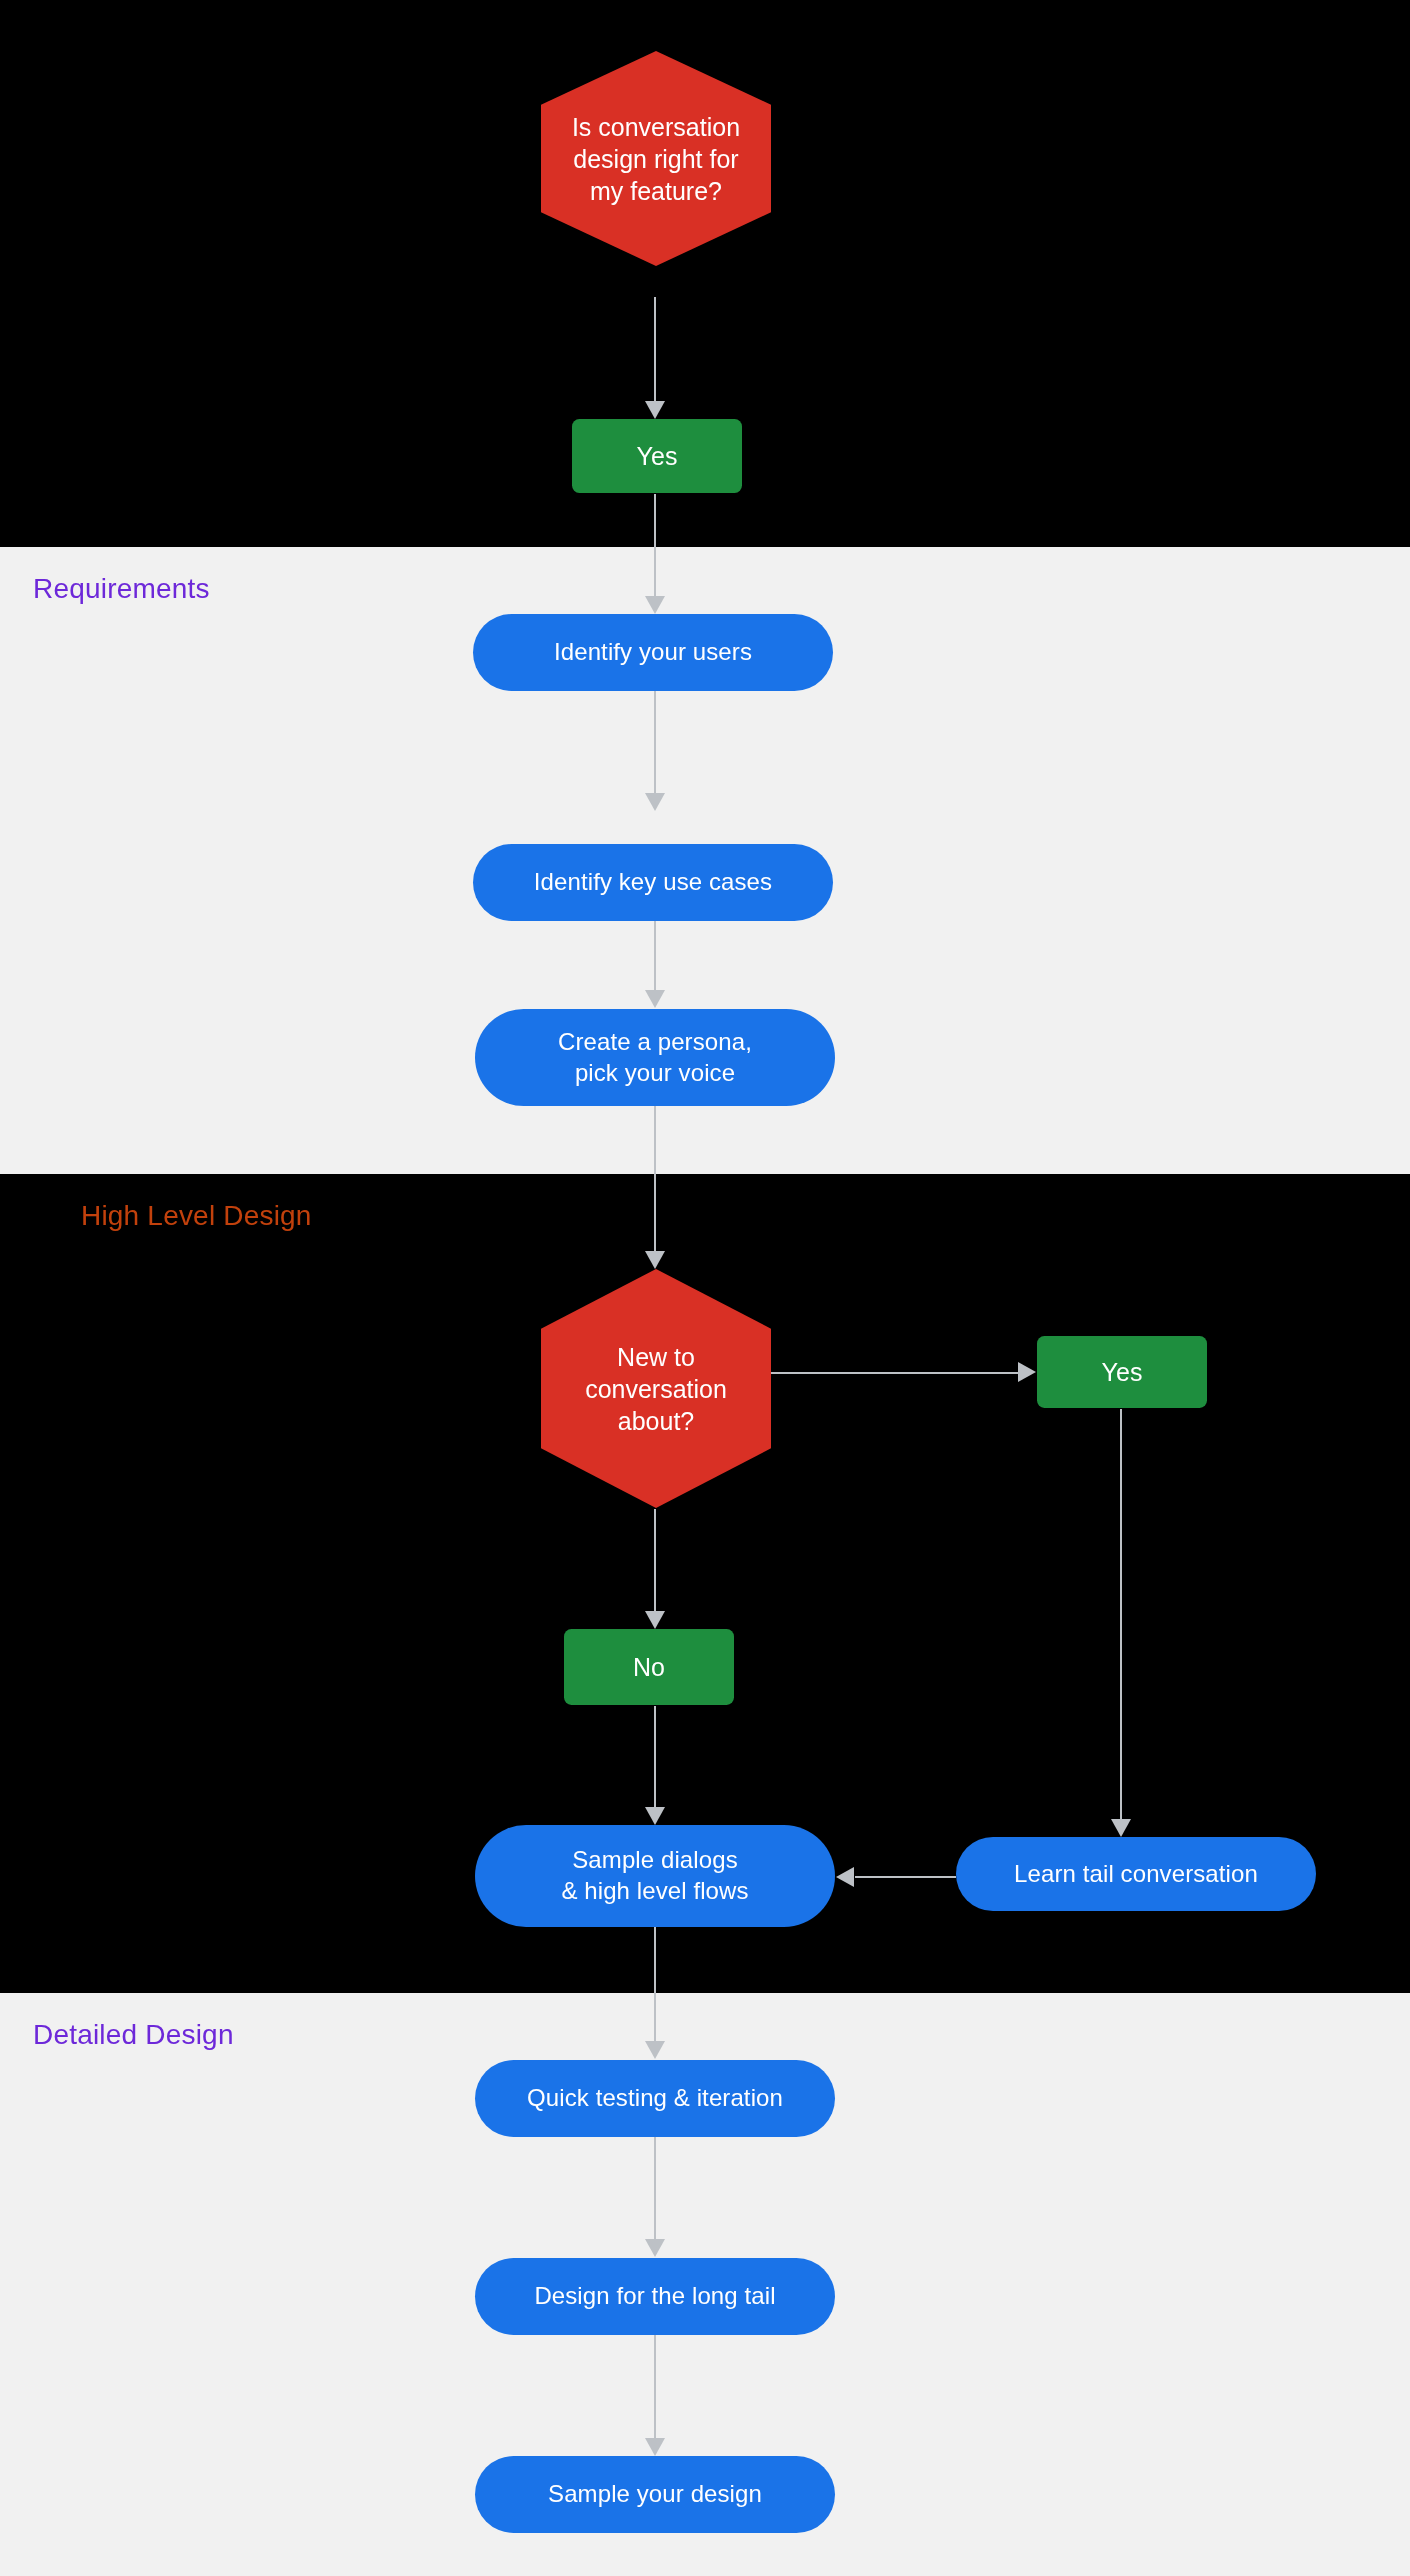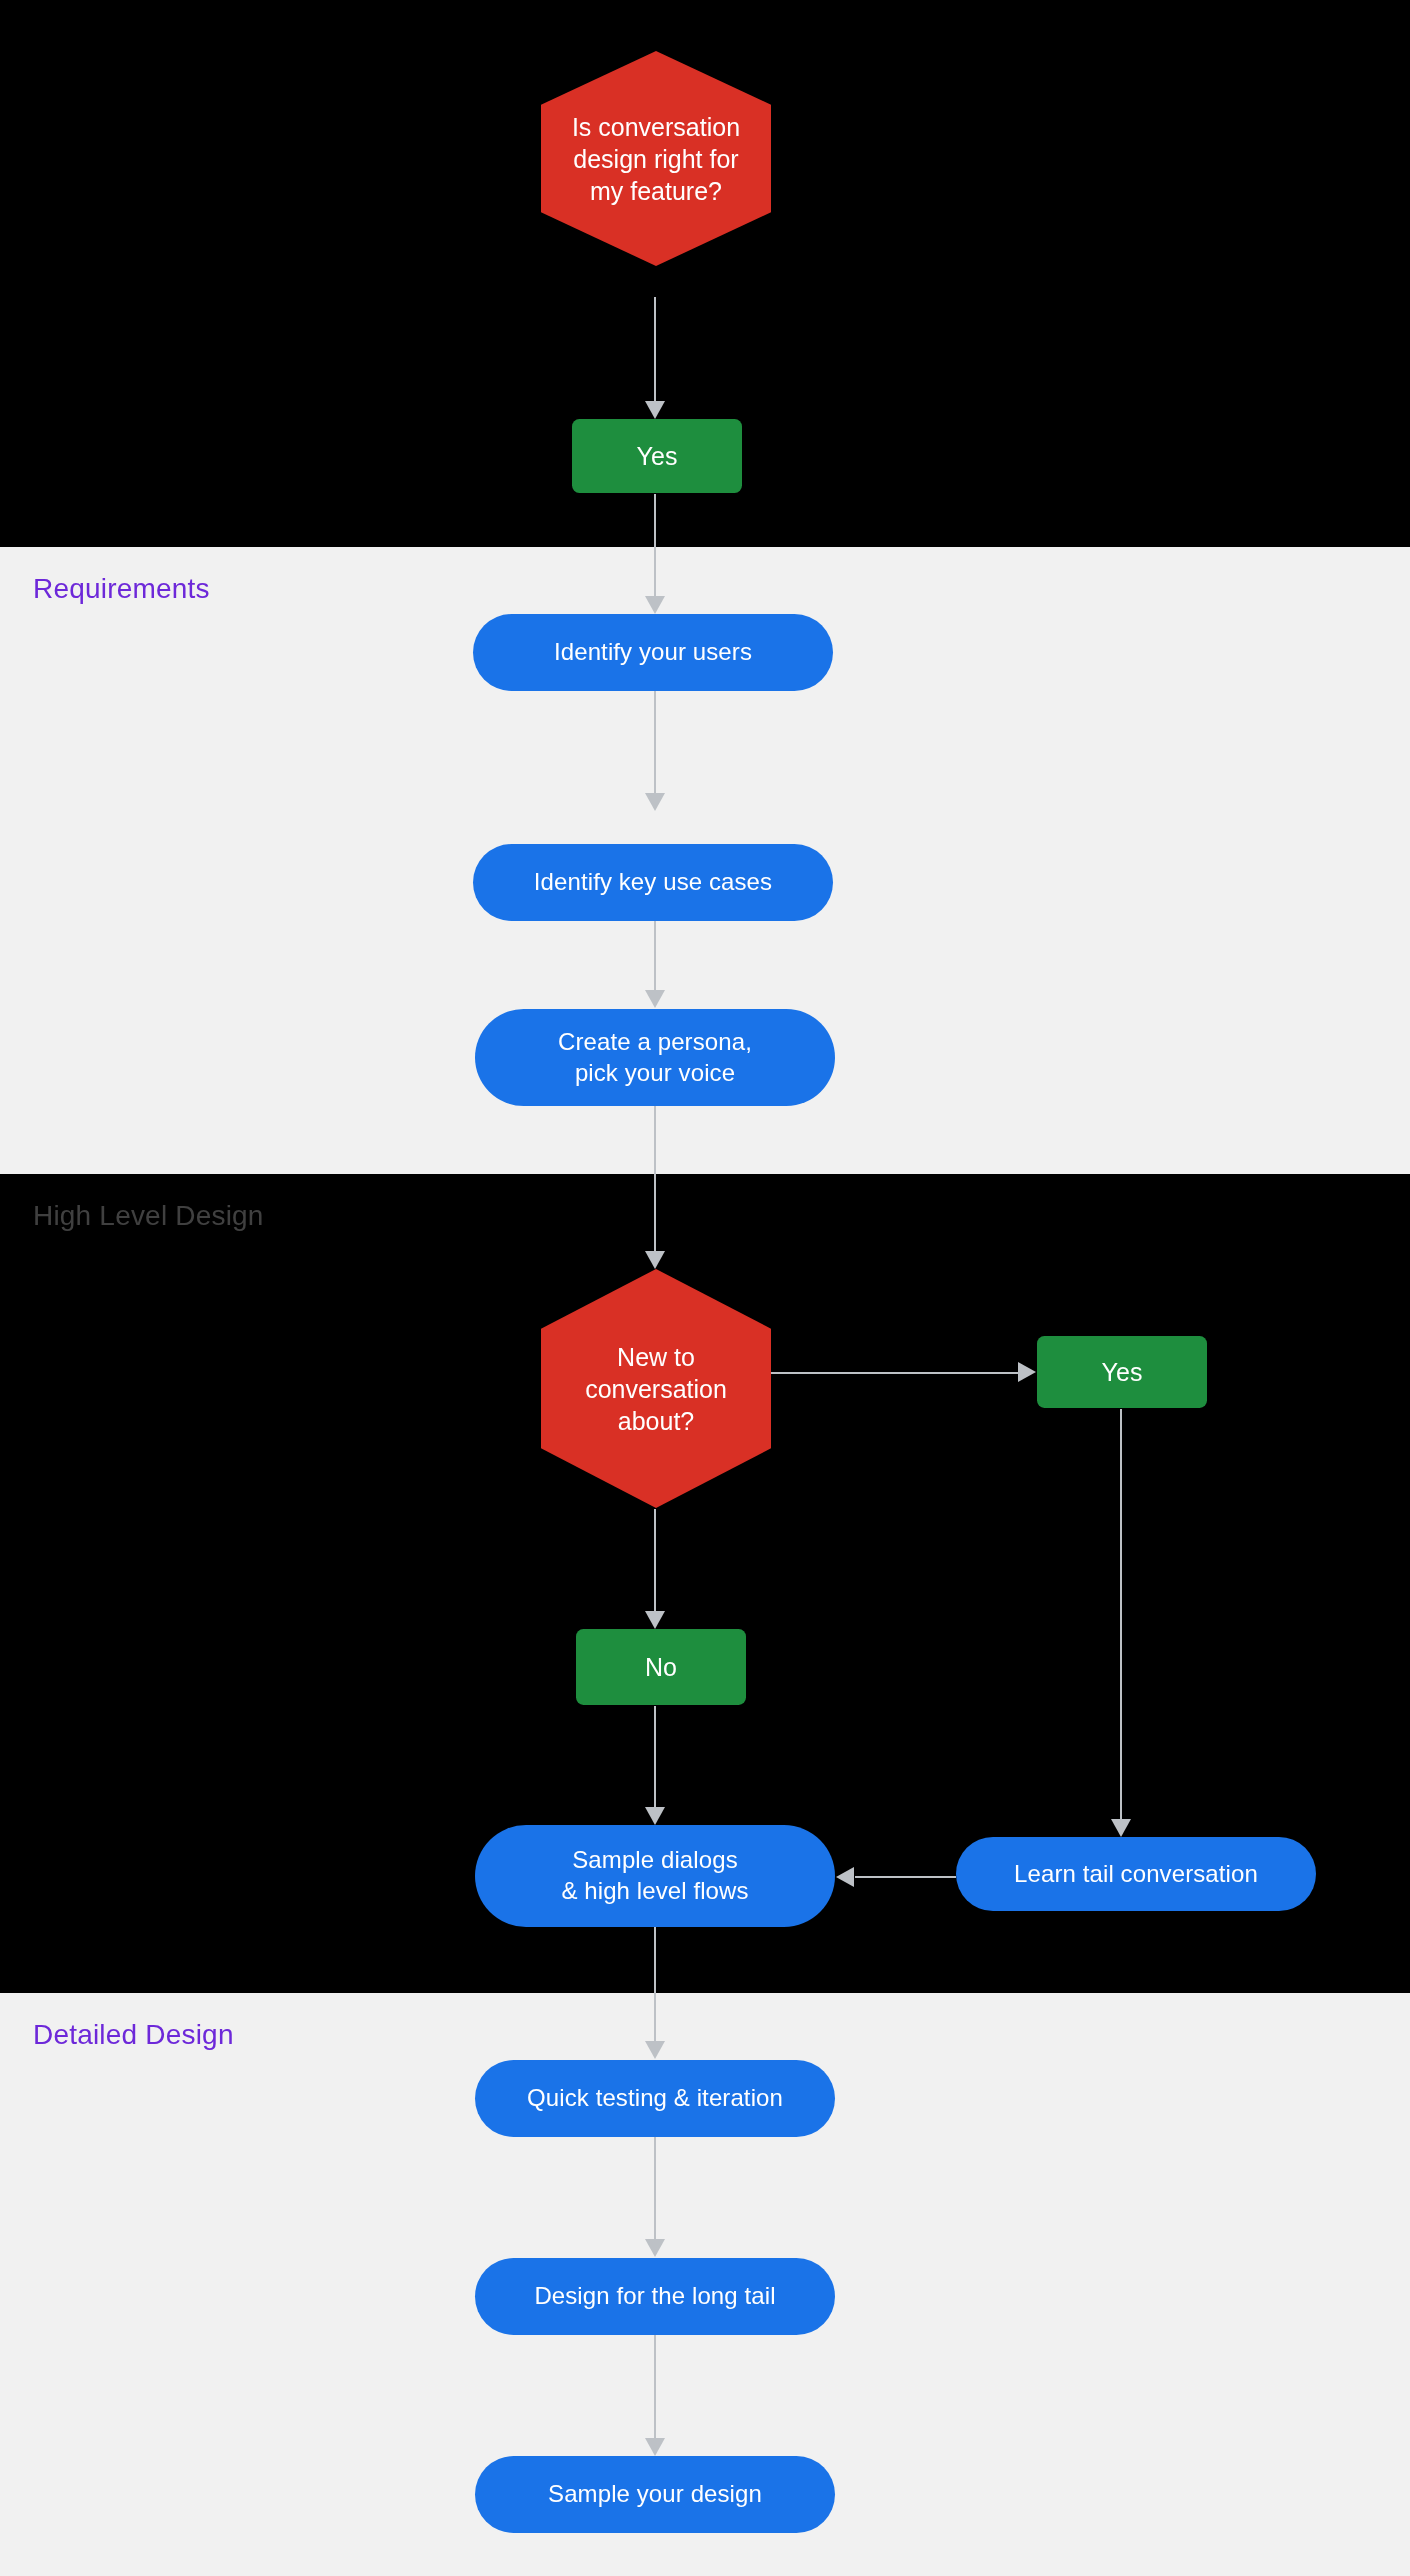--- a/index.html
+++ b/index.html
@@ -30,21 +30,21 @@
 
   .band-label {
     position: absolute;
     left: 33px;
     font-size: 28px;
     font-weight: 400;
     letter-spacing: 0.2px;
     white-space: nowrap;
   }
   .band-label.on-light { color: #6d28d9; }
-  .band-label.on-dark  { color: #404040; }
+  .band-label.on-dark  { color: #c2410c; margin-left: 48px; }
 
   
   .node {
     position: absolute;
     display: flex;
     align-items: center;
     justify-content: center;
     text-align: center;
     color: #ffffff;
     line-height: 1.28;
@@ -146,21 +146,21 @@
 my feature?</span></div>
       <div class="node node-rect" style="left: 572px; top: 419px; width: 170px; height: 74px; background: rgb(30, 142, 62);"><span>Yes</span></div>
       <div class="node node-pill" style="left: 473px; top: 614px; width: 360px; height: 77px; background: rgb(26, 115, 232);"><span>Identify your users</span></div>
       <div class="node node-pill" style="left: 473px; top: 812px; width: 360px; height: 77px; background: rgb(26, 115, 232); margin-top: 32px;"><span>Identify key use cases</span></div>
       <div class="node node-pill" style="left: 475px; top: 1009px; width: 360px; height: 97px; background: rgb(26, 115, 232);"><span>Create a persona,
 pick your voice</span></div>
       <div class="node node-hex" style="left: 541px; top: 1269px; width: 230px; height: 239px; background: rgb(217, 48, 37);"><span>New to
 conversation
 about?</span></div>
       <div class="node node-rect" style="left: 1037px; top: 1336px; width: 170px; height: 72px; background: rgb(30, 142, 62);"><span>Yes</span></div>
-      <div class="node node-rect" style="left: 576px; top: 1629px; width: 170px; height: 76px; background: rgb(30, 142, 62);"><span>No</span></div>
+      <div class="node node-rect" style="left: 564px; top: 1629px; width: 170px; height: 76px; background: rgb(30, 142, 62);"><span>No</span></div>
       <div class="node node-pill" style="left: 475px; top: 1825px; width: 360px; height: 102px; background: rgb(26, 115, 232);"><span>Sample dialogs
 &amp; high level flows</span></div>
       <div class="node node-pill" style="left: 956px; top: 1837px; width: 360px; height: 74px; background: rgb(26, 115, 232);"><span>Learn tail conversation</span></div>
       <div class="node node-pill" style="left: 475px; top: 2060px; width: 360px; height: 77px; background: rgb(26, 115, 232);"><span>Quick testing &amp; iteration</span></div>
       <div class="node node-pill" style="left: 475px; top: 2258px; width: 360px; height: 77px; background: rgb(26, 115, 232);"><span>Design for the long tail</span></div>
       <div class="node node-pill" style="left: 475px; top: 2456px; width: 360px; height: 77px; background: rgb(26, 115, 232);"><span>Sample your design</span></div>
     </div>
 </div>
 
 

